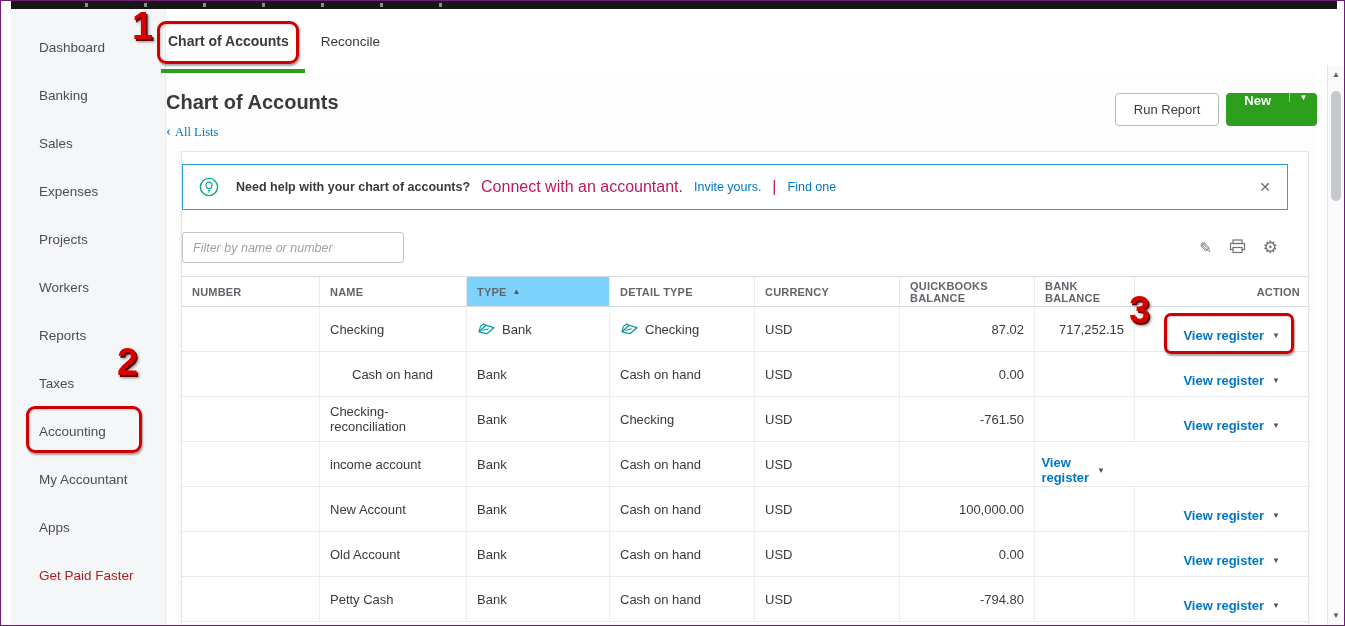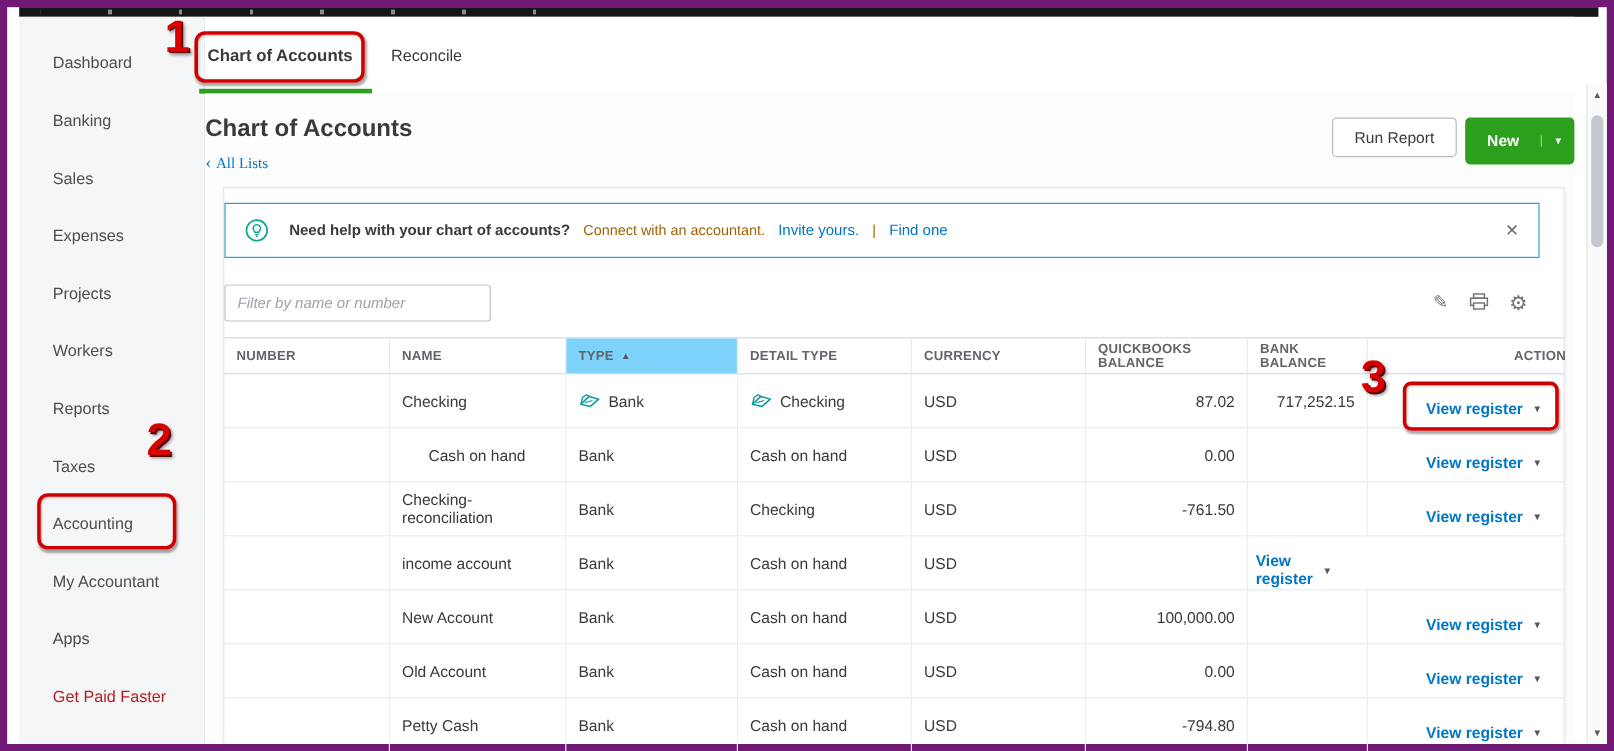--- a/index.html
+++ b/index.html
@@ -1,18 +1,18 @@
 <!DOCTYPE html>
 <html><head>
 <meta charset="utf-8">
 <style>
   * { margin:0; padding:0; box-sizing:border-box; }
   html,body { width:1345px; height:626px; }
   body { font-family:"Liberation Sans","DejaVu Sans",sans-serif; background:#fff; position:relative; overflow:hidden; }
-  #screen { position:absolute; inset:0; border:6px solid #701a75; background:#fff; }
+  #screen { position:absolute; inset:0; border:1px solid #701a75; background:#fff; }
 
   
   .topbar { position:absolute; left:10px; right:7px; top:0; height:8px; background:#161616; }
   .topbar .marks { position:absolute; left:18px; top:2px; width:460px; height:4px;
     background:repeating-linear-gradient(90deg, transparent 0 56px, #8b8b8b 56px 59px); }
 
   
   .sidebar { position:absolute; left:10px; top:8px; bottom:0; width:155px; background:#f5f6f8;
     border-right:1px solid #ebebee; padding-top:14px; }
   .side-item { height:48px; display:flex; align-items:center; padding-left:28px;
@@ -28,34 +28,34 @@
   .tab.active::after { content:""; position:absolute; left:-5px; right:2px; bottom:0; height:4px; background:#2ca01c; }
 
   
   .content { position:absolute; left:165px; top:72px; right:27px; bottom:0; background:#fdfdfd; }
   .page-title { position:absolute; left:0; top:18px; font-size:20px; font-weight:bold; color:#393a3d; }
   .back-link { position:absolute; left:0; top:50px; font-size:12.5px; color:#0077c5; cursor:pointer;font-family:Liberation Serif, serif; }
   .back-link .chev { font-size:15px; margin-right:4px; }
   .top-buttons { position:absolute; right:0; top:20px; display:flex; gap:7px; }
   .btn-run { height:33px; padding:0 18px; background:#fff; border:1px solid #b6bac0; border-radius:4px;
     font-size:13px; color:#393a3d; cursor:pointer; font-family:Liberation Sans, sans-serif; }
-  .btn-new { height:39px; border:none; border-radius:4px; background:#2ca01c; color:#fff; font-weight:bold;
-    font-size:13px; display:flex; align-items:center; cursor:pointer; overflow:hidden; }
+  .btn-new { height:33px; border:none; border-radius:4px; background:#2ca01c; color:#fff; font-weight:bold;
+    font-size:13px; display:flex; align-items:flex-start; cursor:pointer; overflow:hidden; }
   .btn-new .new-main { display:flex; align-items:center; padding:0 18px; }
   .btn-new .new-caret { display:flex; align-items:center; justify-content:center; width:28px;
     border-left:1px solid rgba(255,255,255,.5); font-size:8px; }
 
   
   .card { position:absolute; left:15px; right:8px; top:78px; bottom:0; background:#fff;
     border:1px solid #e3e5e8; border-bottom:none; box-shadow:0 1px 3px rgba(0,0,0,.08); }
 
   .banner { margin:12px 20px 0 0; height:46px; border:1px solid #2f9fd8; background:#fff;
     display:flex; align-items:center; padding:0 16px; gap:11px; }
   .banner .b-bold { font-size:12.5px; font-weight:bold; color:#393a3d; }
-  .banner .b-text { font-size:12px; color:#a16207; }
+  .banner .b-text { font-size:16px; color:#be185d; }
   .banner a, .banner .b-link { font-size:12.5px; color:#0077c5; cursor:pointer; text-decoration:none; }
   .banner .b-close { margin-left:auto; color:#6b6c72; font-size:14px; cursor:pointer; }
 
   .filter-row { margin-top:22px; display:flex; align-items:center; padding-right:30px; }
   .filter-input { width:222px; height:31px; border:1px solid #c1c5cb; border-radius:3px;
     padding:0 10px; font-size:12.5px; font-family:inherit; color:#393a3d; }
   .filter-input::placeholder { color:#9da2a8; font-style:italic; }
   .table-tools { margin-left:auto; display:flex; align-items:center; gap:17px; color:#6f7277; }
   .tool { cursor:pointer; font-size:15px; line-height:1; }
   .tool.gear { font-size:17px; }

